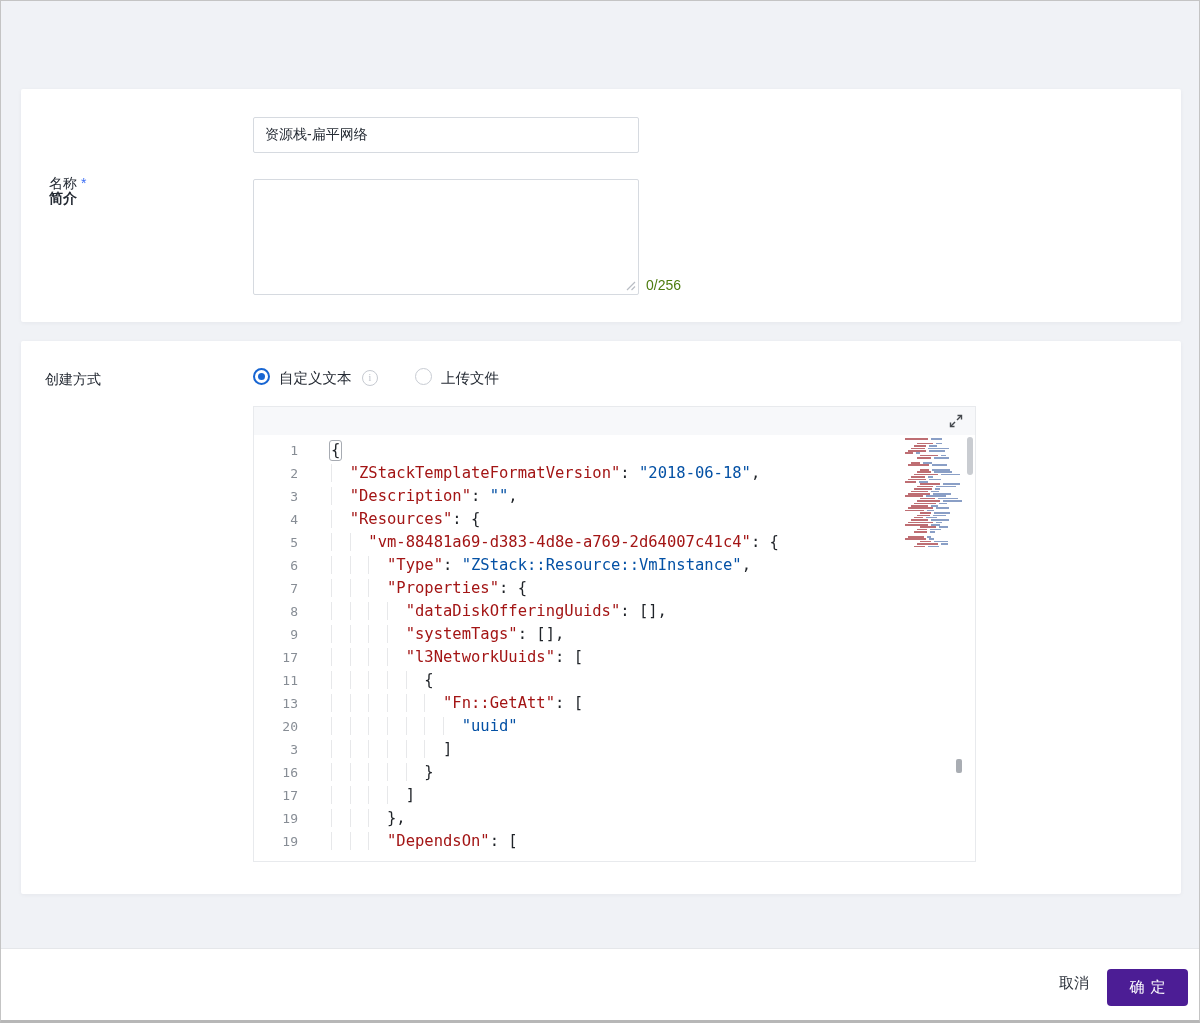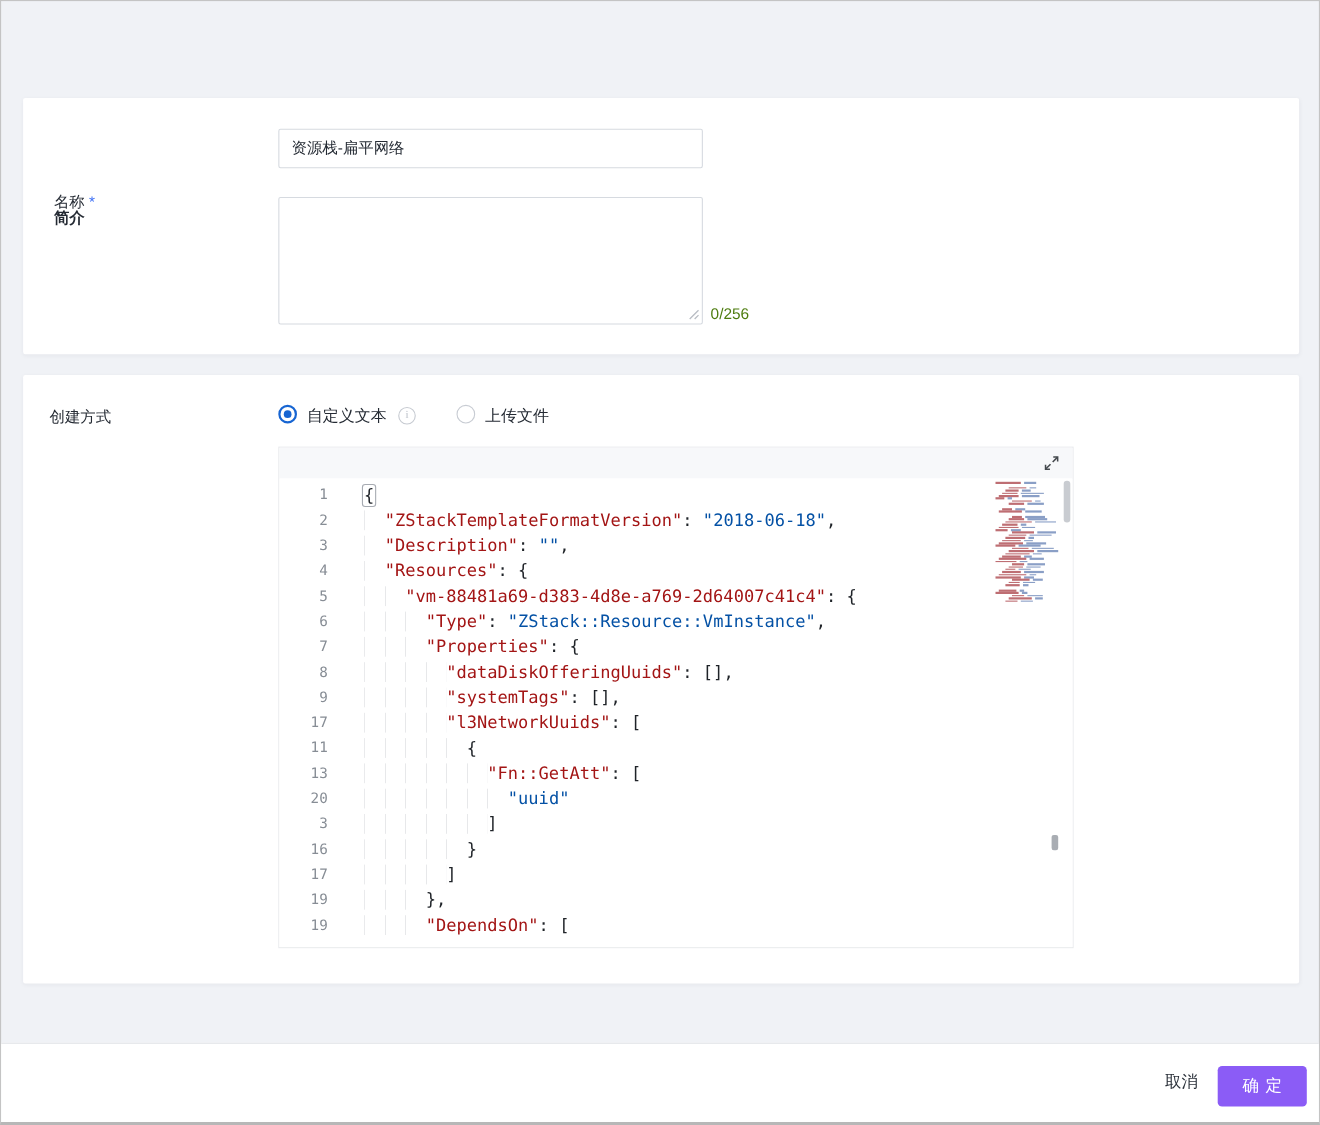--- a/index.html
+++ b/index.html
@@ -51,21 +51,21 @@
   .bracket-box { display:inline-block; border:1px solid #a7abb2; border-radius:3px; line-height:19px; padding:0 1px; margin:0 -2px; background:#fff; }
   .minimap { position:absolute; top:3px; right:13px; width:57px; }
   .mm-row { display:flex; height:1.6px; margin-bottom:0.8px; gap:3px; }
   .mm-a { height:100%; background:#b3555a; opacity:.85; }
   .mm-b { height:100%; background:#6d87b8; opacity:.8; }
   .vscroll { position:absolute; top:2px; right:2px; width:6px; height:38px; background:#c9ccd1; border-radius:3px; cursor:pointer; }
   .ruler-mark { position:absolute; top:324px; right:13px; width:6px; height:14px; background:#a9adb3; border-radius:2px; }
   
   .footer { position:absolute; left:0; right:0; bottom:0; height:72px; background:#fff; border-top:1px solid #e5e7ea; }
   .btn-cancel { position:absolute; right:110px; top:25px; font-size:15px; color:#2b313a; cursor:pointer; background:none; border:none; font-family:inherit; }
-  .btn-ok { position:absolute; right:11px; top:20px; width:81px; height:37px; background:#8b5cf6; border:none; border-radius:4px; color:#fff; font-size:15px; cursor:pointer; font-family:inherit; display:flex; align-items:center; justify-content:center; }
+  .btn-ok { position:absolute; right:11px; top:20px; width:81px; height:37px; background:#4c1d95; border:none; border-radius:4px; color:#fff; font-size:15px; cursor:pointer; font-family:inherit; display:flex; align-items:center; justify-content:center; }
   .btn-ok span { letter-spacing:6px; margin-right:-6px; }
 </style>
 </head>
 <body>
 
 <div class="screen">
 
 
   <div class="card card1">
     <div class="field-label" style="left:28px; top:49px;margin-top:35px;">

